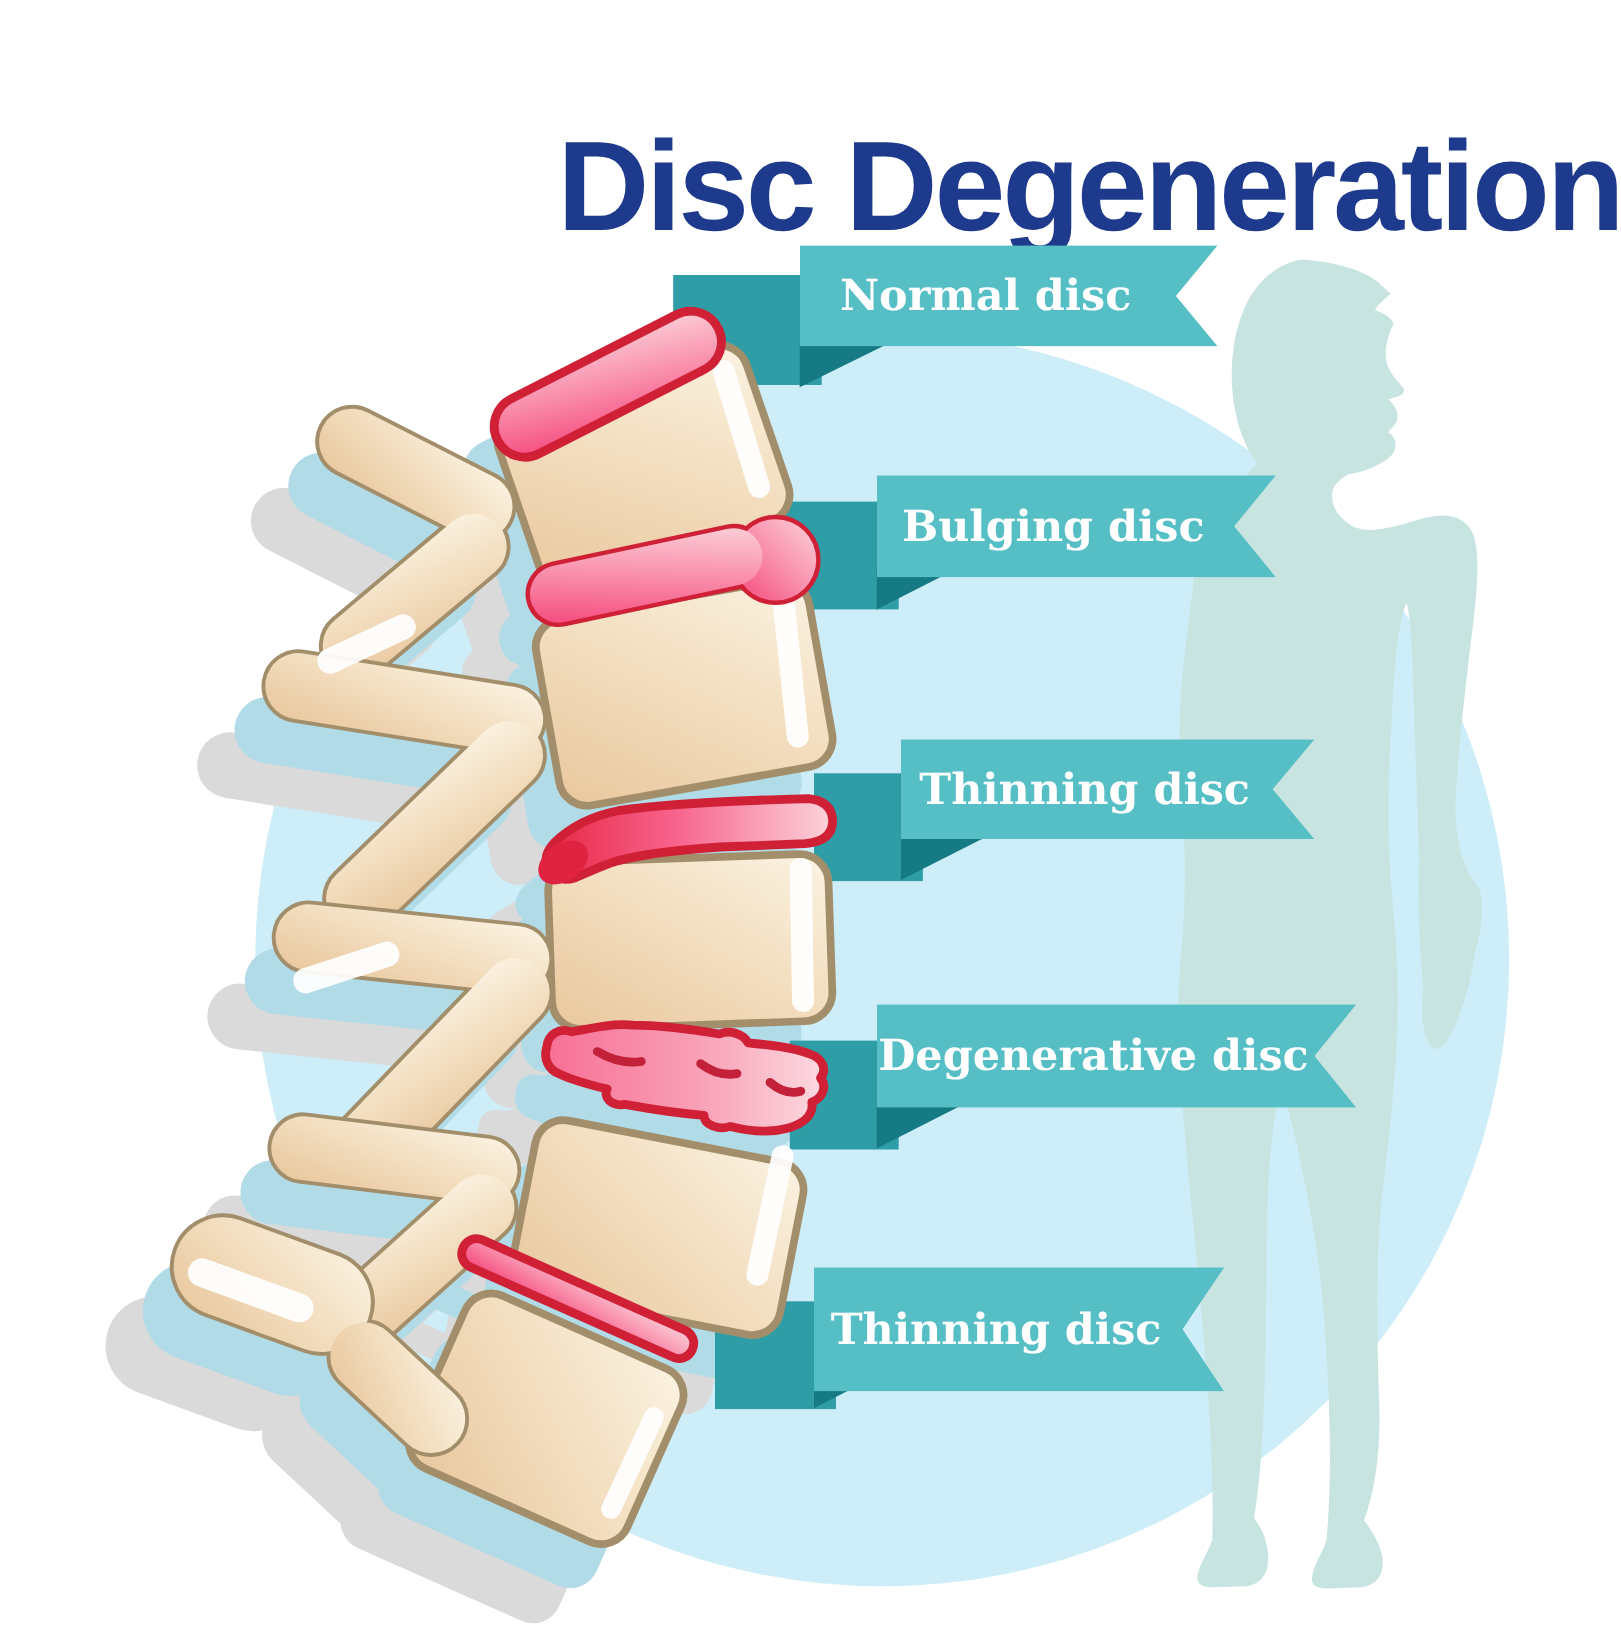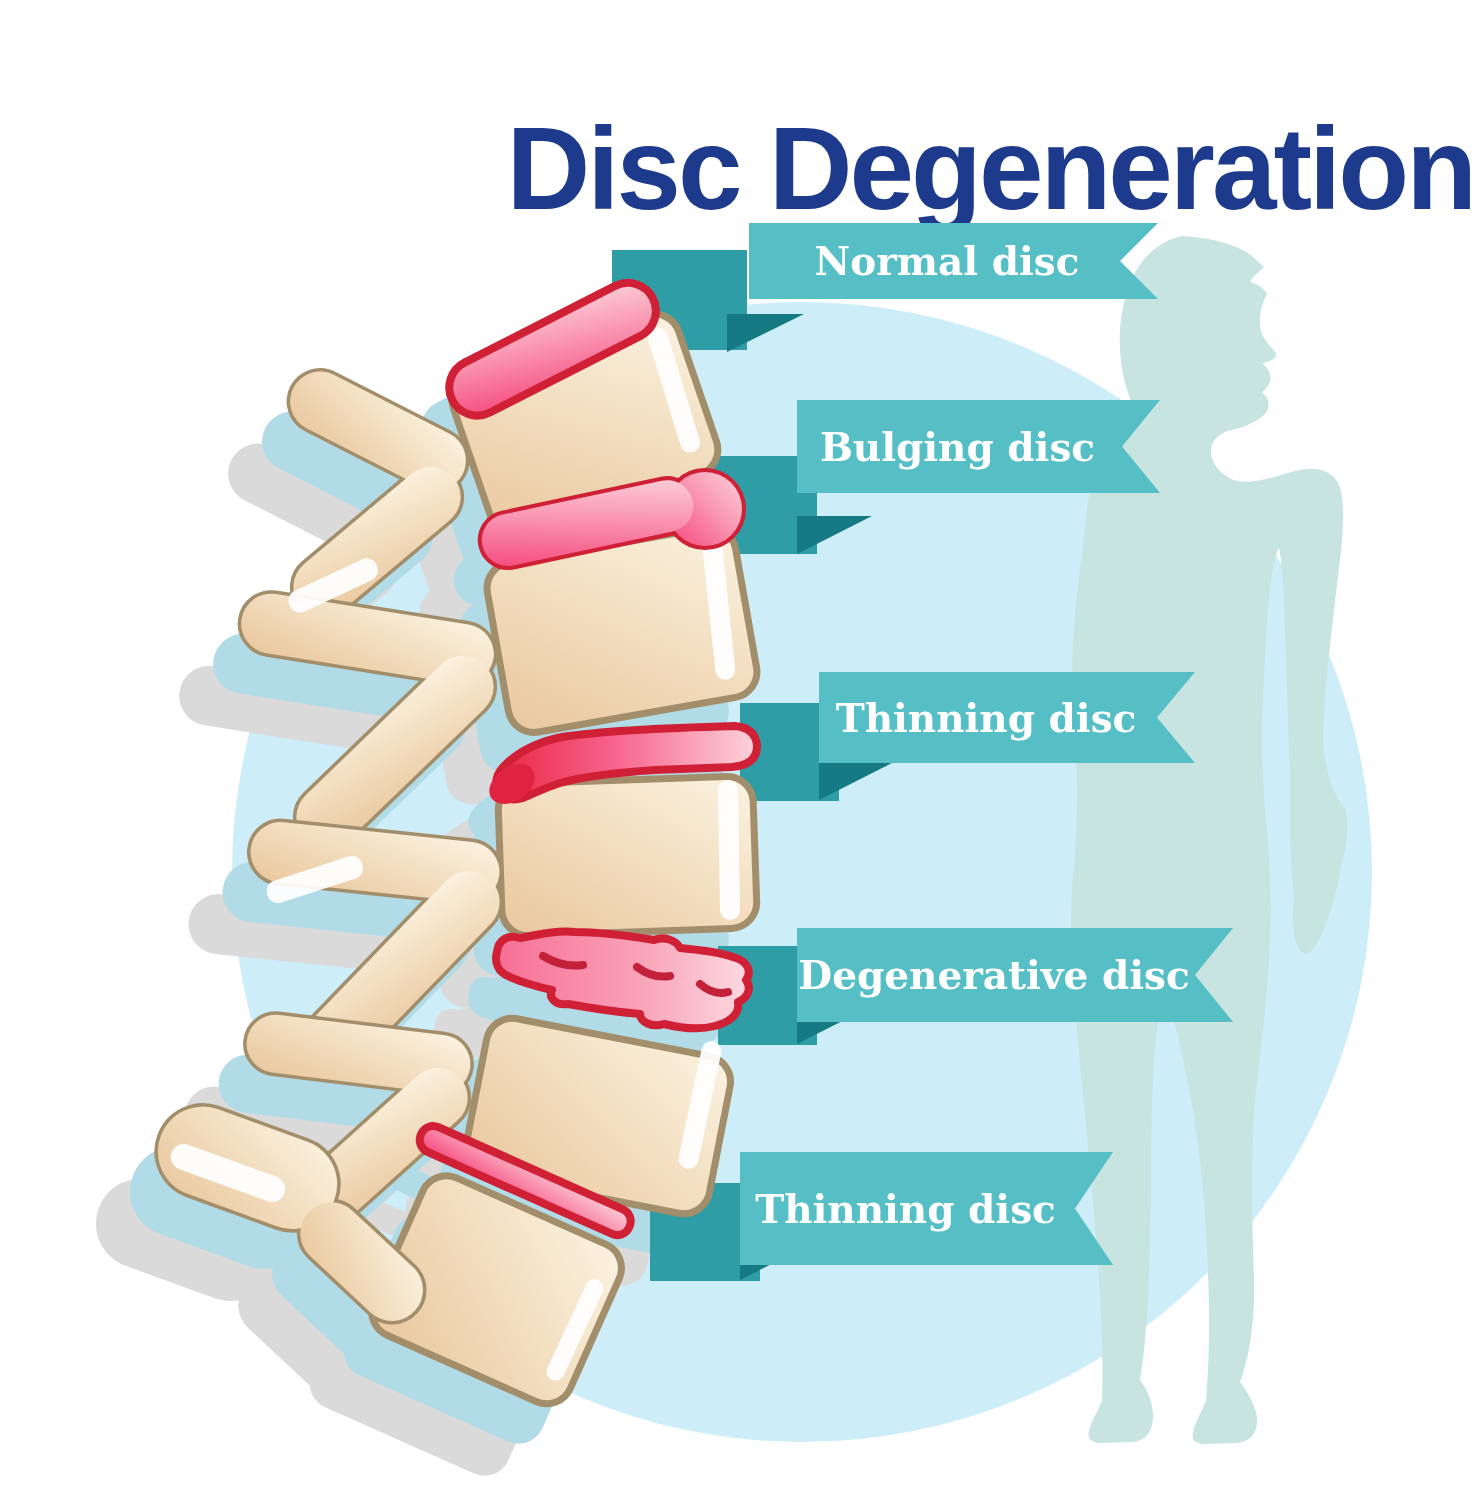--- a/index.html
+++ b/index.html
@@ -7,24 +7,24 @@
         font-family:"Liberation Sans",sans-serif;background:var(--c-background,#fff);}
   .title{position:absolute;top:28px;left:0;width:100%;text-align:right;
          font-family:"Liberation Sans",sans-serif;font-weight:bold;font-size:116px;
          letter-spacing:-3px;color:var(--c-title,#1d3a8d);line-height:1.1;}
   .art{position:absolute;inset:0;}
   .ribbon{position:absolute;display:flex;align-items:center;justify-content:center;
           background:var(--c-ribbon-band,#56bfc6);
           clip-path:polygon(0 0,100% 0,calc(100% - 38px) 50%,100% 100%,0 100%);}
   .ribbon .label{font-family:"DejaVu Serif","Liberation Serif",serif;font-weight:bold;
           font-size:39px;color:var(--c-label-text,#fff);padding-right:42px;white-space:nowrap;}
-  .r1{left:749px;top:223px;width:380px;height:76px;padding-left:29px;}
-  .r2{left:797px;top:400px;width:363px;height:93px;}
+  .r1{left:727px;top:223px;width:380px;height:92px;}
+  .r2{left:797px;top:432px;width:363px;height:93px;}
   .r3{left:819px;top:672px;width:376px;height:91px;}
-  .r4{left:797px;top:913px;width:436px;height:94px;margin-top:15px;}
+  .r4{left:797px;top:913px;width:436px;height:94px;}
   .r5{left:740px;top:1152px;width:373px;height:113px;}
   
   .grayshadow{fill:var(--c-shadow,#dadada);}
   .blueshadow{fill:var(--c-blue-shadow,#b2dbe8);}
   .bone{fill:url(#boneG);stroke:var(--c-bone-outline,#a28e6a);stroke-width:7;stroke-linejoin:round;}
   .bonefill{fill:url(#boneG);}
   .bonestroke{fill:none;stroke:var(--c-bone-outline,#a28e6a);stroke-width:7;stroke-linejoin:round;}
   .disc{fill:url(#discG);stroke:var(--c-disc-outline,#cf2036);stroke-width:8;stroke-linejoin:round;}
   .dstroke{fill:none;stroke:var(--c-disc-outline,#cf2036);stroke-width:8;stroke-linejoin:round;}
   .dfill{fill:url(#discG);}

